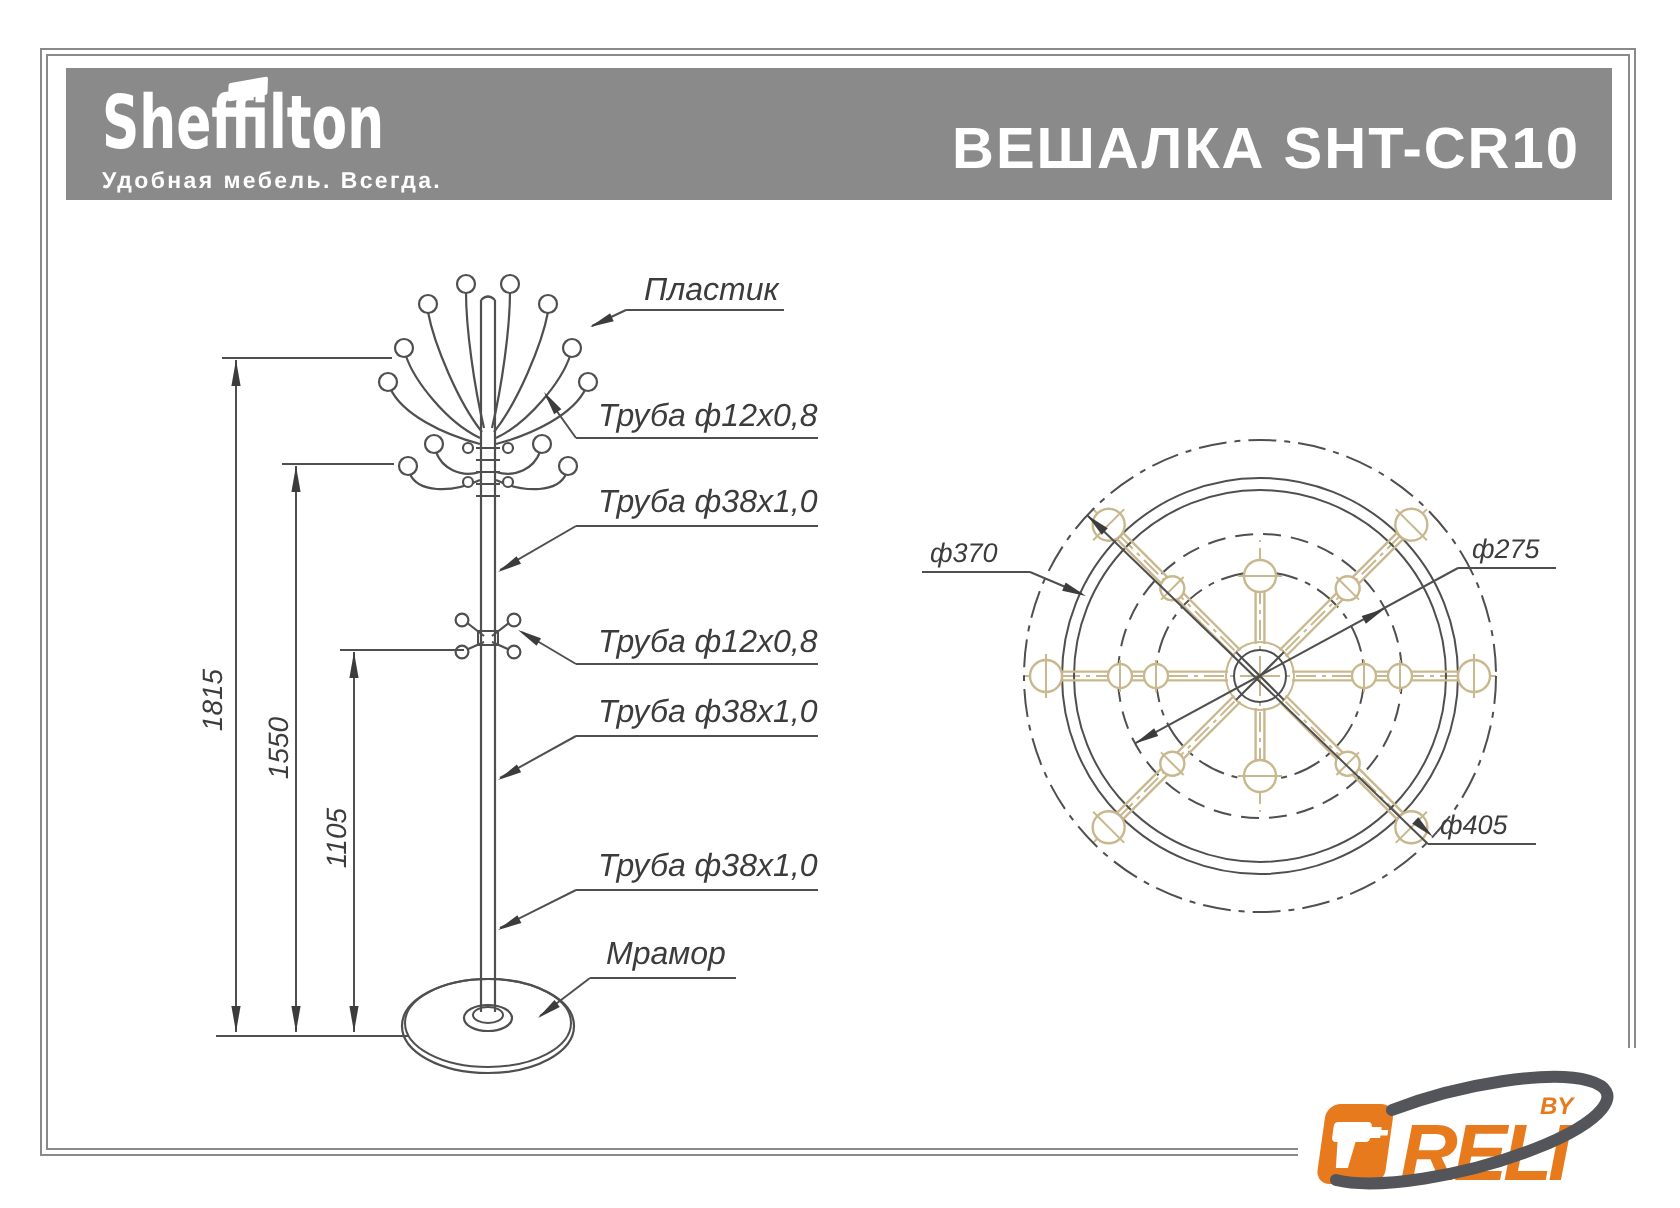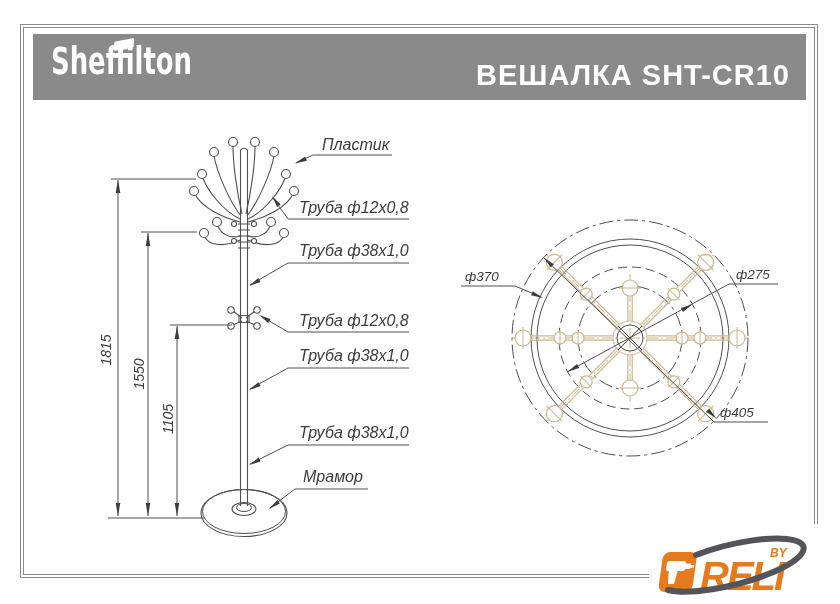--- a/index.html
+++ b/index.html
@@ -38,20 +38,21 @@
 </head>
 <body>
 
 <div class="page">
   <div class="frame"></div>
 
   <div class="header">
     <div class="brand">
       <div class="brand-name">Sheffilton</div>
       <div class="brand-flag"></div>
+      <div class="brand-tagline">Удобная мебель. Всегда.</div>
     </div>
     <div class="title">ВЕШАЛКА SHT-CR10</div>
   </div>
 
   <svg id="side-view" width="420" height="430" viewBox="55 120 420 430">
 
     <g>
       <ellipse class="ln" cx="244" cy="513" rx="43" ry="23.5" fill="#fff"></ellipse>
       <ellipse class="thin" cx="244" cy="511.5" rx="41.5" ry="22" fill="none"></ellipse>
     </g>

